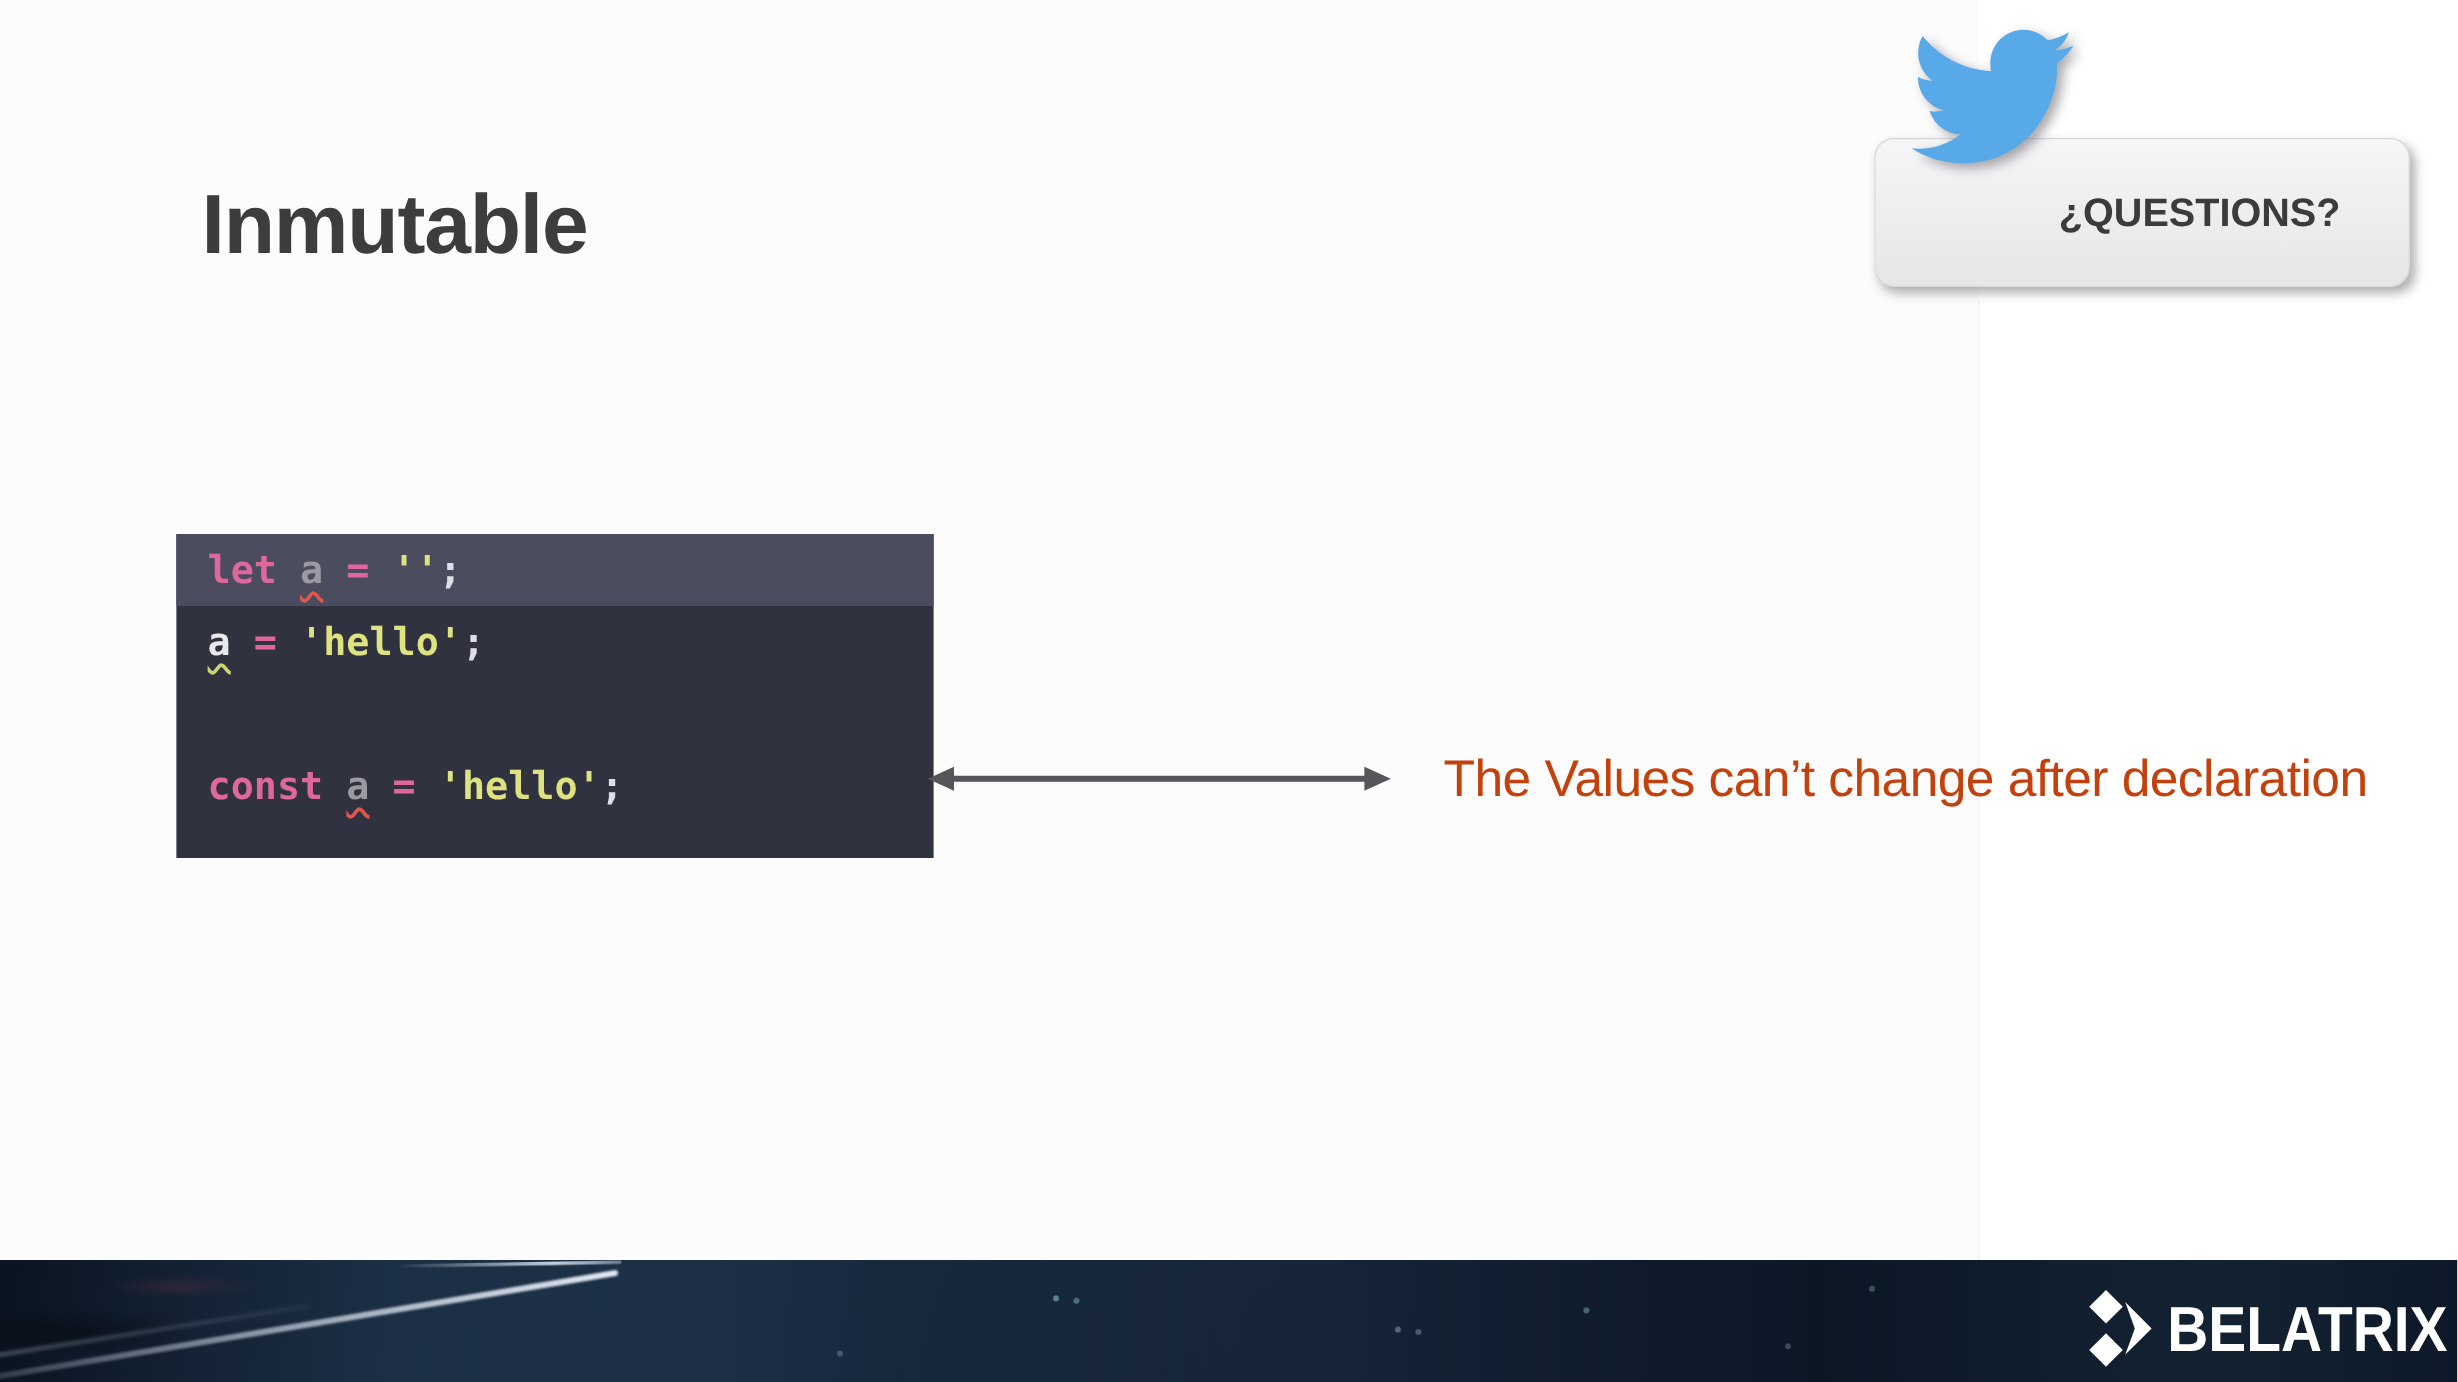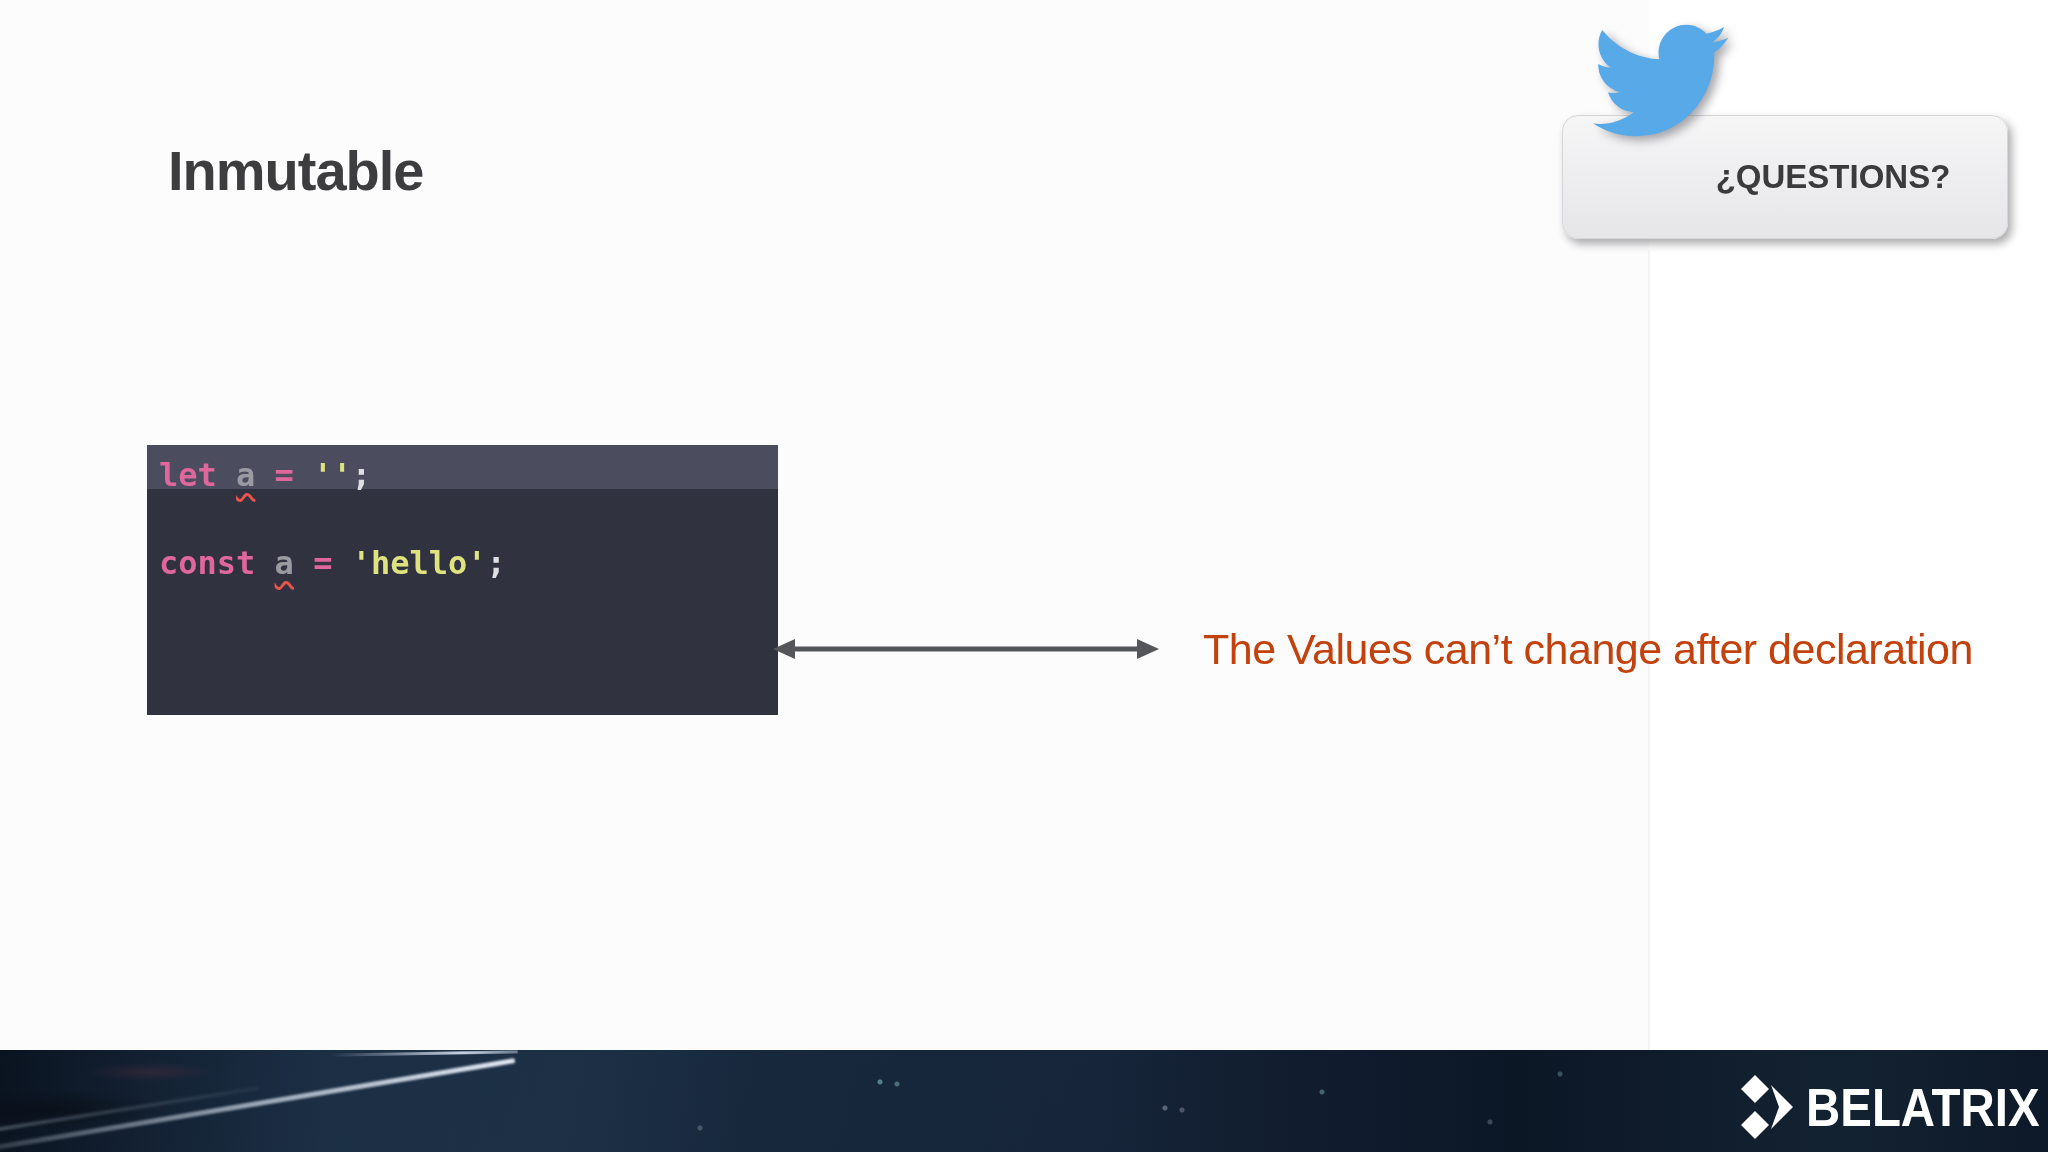--- a/index.html
+++ b/index.html
@@ -9,21 +9,21 @@
     font-family:"Liberation Sans", sans-serif;
   }
   
   .seam-tint { position:absolute; left:0; top:0; width:1649px; height:1051px;
     background:rgba(40,40,60,0.012); pointer-events:none; }
   .seam-line { position:absolute; left:1648px; top:250px; width:2px; height:801px;
     background:rgba(0,0,0,0.035); pointer-events:none; }
 
   .slide-title {
     position:absolute; left:168px; top:100px;
-    font-size:56px; font-weight:bold; color:#3d3d3f; letter-spacing:-1px;
+    font-size:70px; font-weight:bold; color:#3d3d3f; letter-spacing:-1px;
   }
 
   
   .badge {
     position:absolute; left:1562px; top:115px; width:446px; height:124px;
     border-radius:16px;
     background:linear-gradient(180deg,#f6f6f7 0%,#ededef 55%,#e6e6e8 100%);
     border:1px solid #d6d6d8;
     box-shadow:4px 5px 9px rgba(40,40,45,0.38);
     display:flex; justify-content:center; align-items:center;
@@ -31,21 +31,21 @@
   }
   .badge-line { font-size:33px; font-weight:bold; color:#3b3b3d; line-height:1.18; }
   .twitter-bird { position:absolute; left:1593px; top:12px;
     filter:drop-shadow(5px 4px 5px rgba(60,60,70,0.45)); }
 
   
   .code-block {
     position:absolute; left:147px; top:445px; width:631px; height:270px;
     font-family:"DejaVu Sans Mono", monospace; font-weight:bold; font-size:32px;
   }
-  .code-line { height:44px; line-height:60px; padding-left:12px; white-space:pre; }
+  .code-line { height:60px; line-height:60px; padding-left:26px; white-space:pre; }
   .code-line span[data-squiggle] {
     text-decoration-line:underline; text-decoration-style:wavy;
     text-decoration-thickness:2.5px; text-underline-offset:7px;
     text-decoration-skip-ink:none;
   }
 
   
   .double-arrow { position:absolute; left:772px; top:633px; }
   .annotation {
     position:absolute; left:1203px; top:626px; height:46px;
@@ -105,20 +105,21 @@
   <div class="badge">
     <div class="badge-line">¿QUESTIONS?</div>
   </div>
   <svg class="twitter-bird" width="135" height="137" viewBox="0 0 24 24" preserveAspectRatio="none">
     <path d="M23.954 4.569c-.885.389-1.83.654-2.825.775 1.014-.611 1.794-1.574 2.163-2.723-.951.555-2.005.959-3.127 1.184-.896-.959-2.173-1.559-3.591-1.559-2.717 0-4.92 2.203-4.92 4.917 0 .39.045.765.127 1.124C7.691 8.094 4.066 6.13 1.64 3.161c-.427.722-.666 1.561-.666 2.475 0 1.71.87 3.213 2.188 4.096-.807-.026-1.566-.248-2.228-.616v.061c0 2.385 1.693 4.374 3.946 4.827-.413.111-.849.171-1.296.171-.314 0-.615-.03-.916-.086.631 1.953 2.445 3.377 4.604 3.417-1.68 1.319-3.809 2.105-6.102 2.105-.39 0-.779-.023-1.17-.067 2.189 1.394 4.768 2.209 7.557 2.209 9.054 0 13.999-7.496 13.999-13.986 0-.209 0-.42-.015-.63.961-.689 1.8-1.56 2.46-2.548l-.047-.02z" fill="#57A9E8"></path>
   </svg>
 
   <div class="code-block" style="background: rgb(49, 50, 64);">
     <div>
         <div class="code-line" style="background: rgb(75, 77, 95);"><span style="color: rgb(224, 103, 156);">let </span><span data-squiggle="" style="color: rgb(154, 154, 163); text-decoration-color: rgb(232, 83, 74);">a</span><span style="color: rgb(223, 223, 227);"> </span><span style="color: rgb(224, 103, 156);">= </span><span style="color: rgb(222, 227, 127);">''</span><span style="color: rgb(223, 223, 227);">;</span></div>
+        <div class="code-line"><span data-squiggle="" style="color: rgb(233, 233, 236); text-decoration-color: rgb(204, 213, 106);">a</span><span style="color: rgb(223, 223, 227);"> </span><span style="color: rgb(224, 103, 156);">= </span><span style="color: rgb(222, 227, 127);">'hello'</span><span style="color: rgb(223, 223, 227);">;</span></div>
         <div class="code-line"><span style="color: rgb(223, 223, 227);"> </span></div>
         <div class="code-line"><span style="color: rgb(224, 103, 156);">const </span><span data-squiggle="" style="color: rgb(154, 154, 163); text-decoration-color: rgb(232, 83, 74);">a</span><span style="color: rgb(223, 223, 227);"> </span><span style="color: rgb(224, 103, 156);">= </span><span style="color: rgb(222, 227, 127);">'hello'</span><span style="color: rgb(223, 223, 227);">;</span></div>
       </div>
   </div>
 
   <svg class="double-arrow" width="388" height="32" viewBox="0 0 388 32">
     <g stroke="#55565A" fill="#55565A">
       <line x1="16" y1="16" x2="372" y2="16" stroke-width="5"></line>
       <polygon points="1,16 23,6 23,26" stroke="none"></polygon>
       <polygon points="387,16 365,6 365,26" stroke="none"></polygon>

